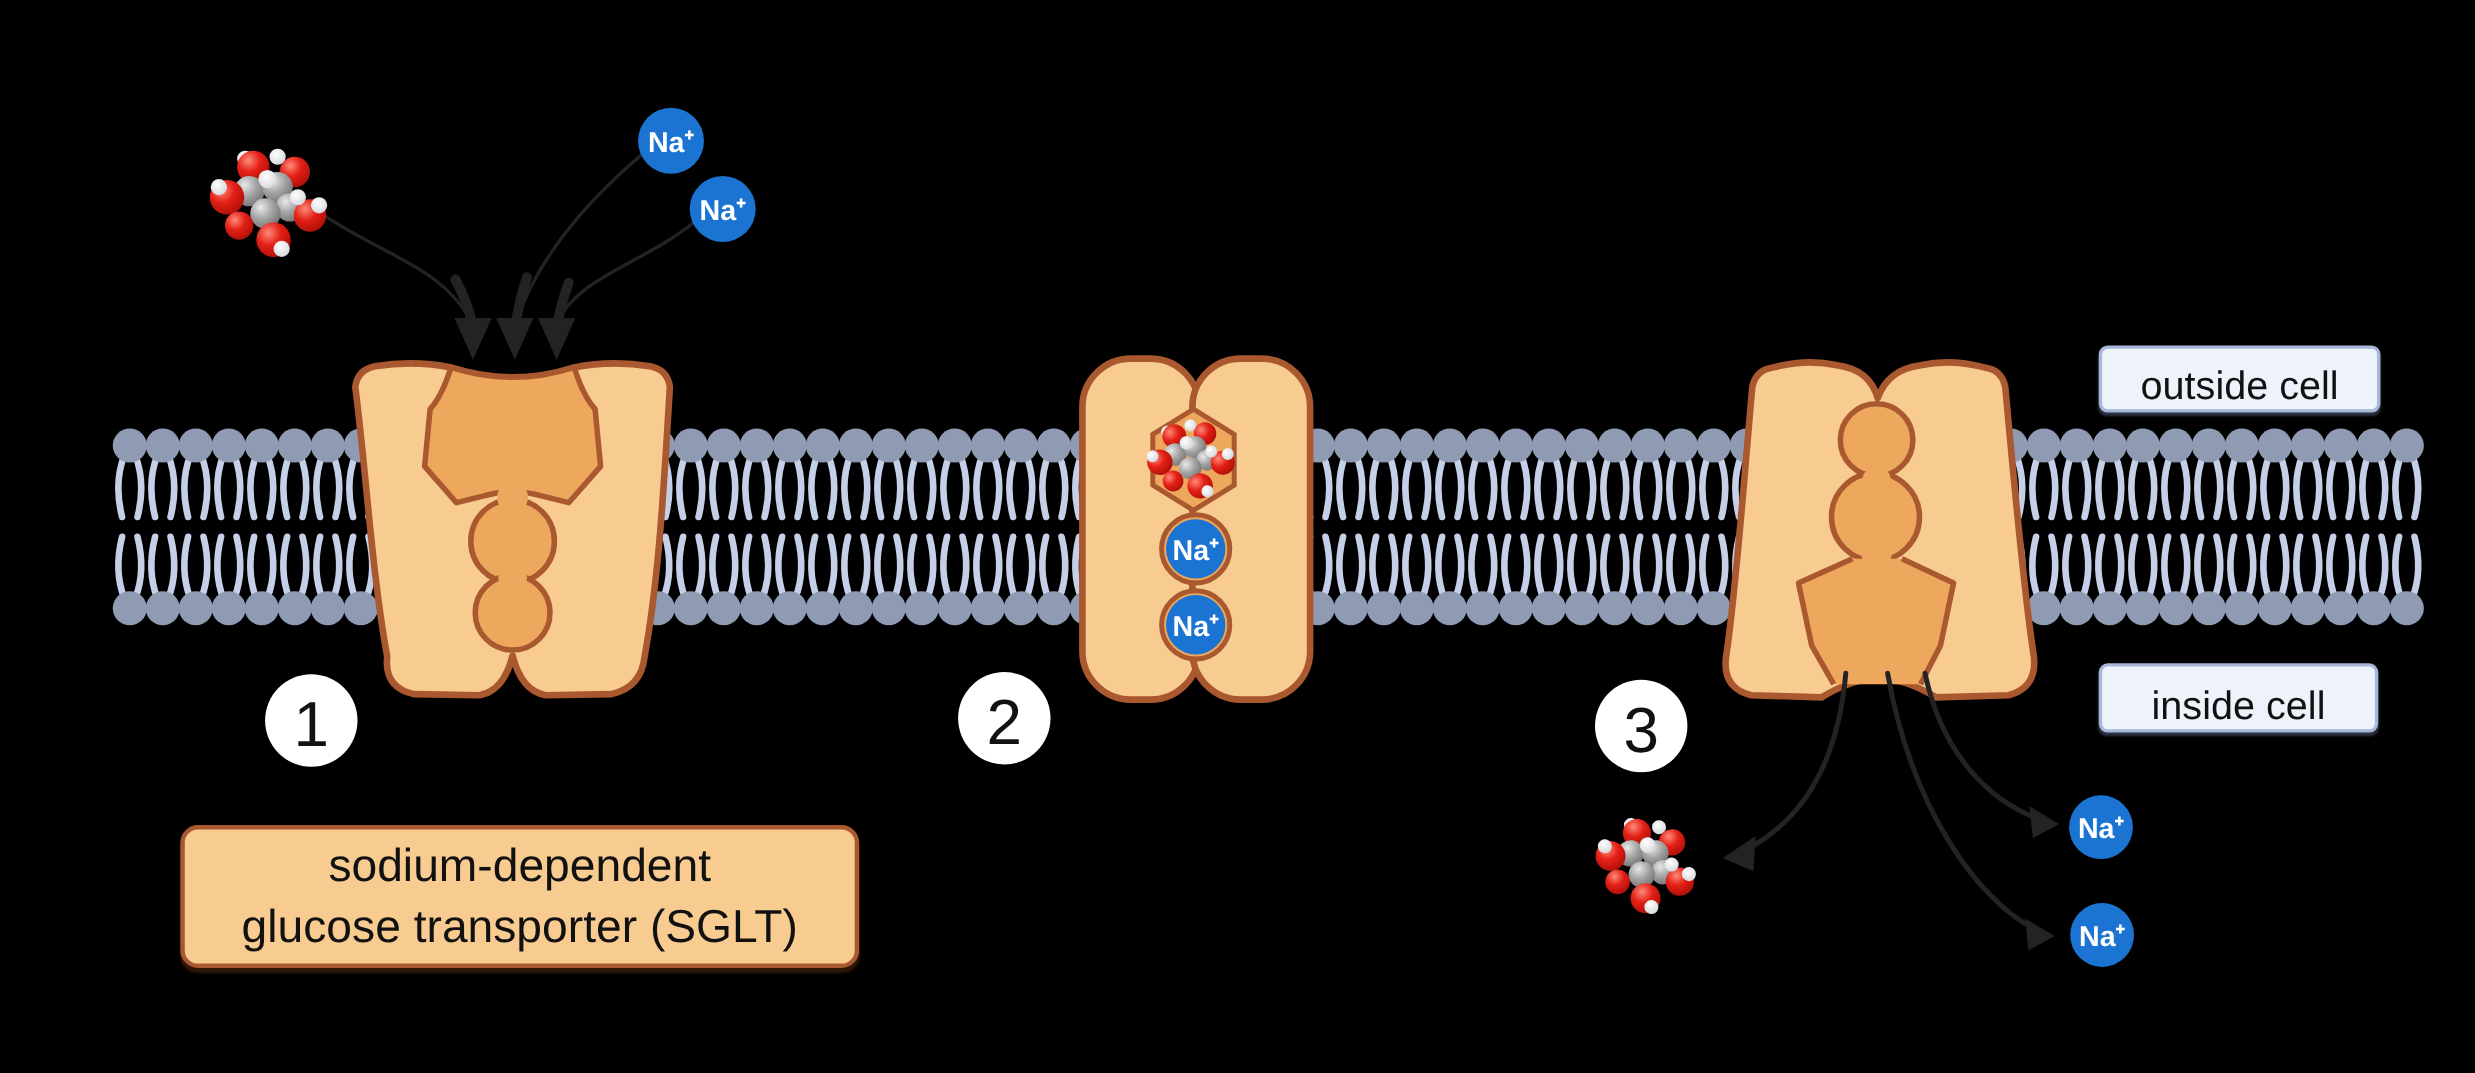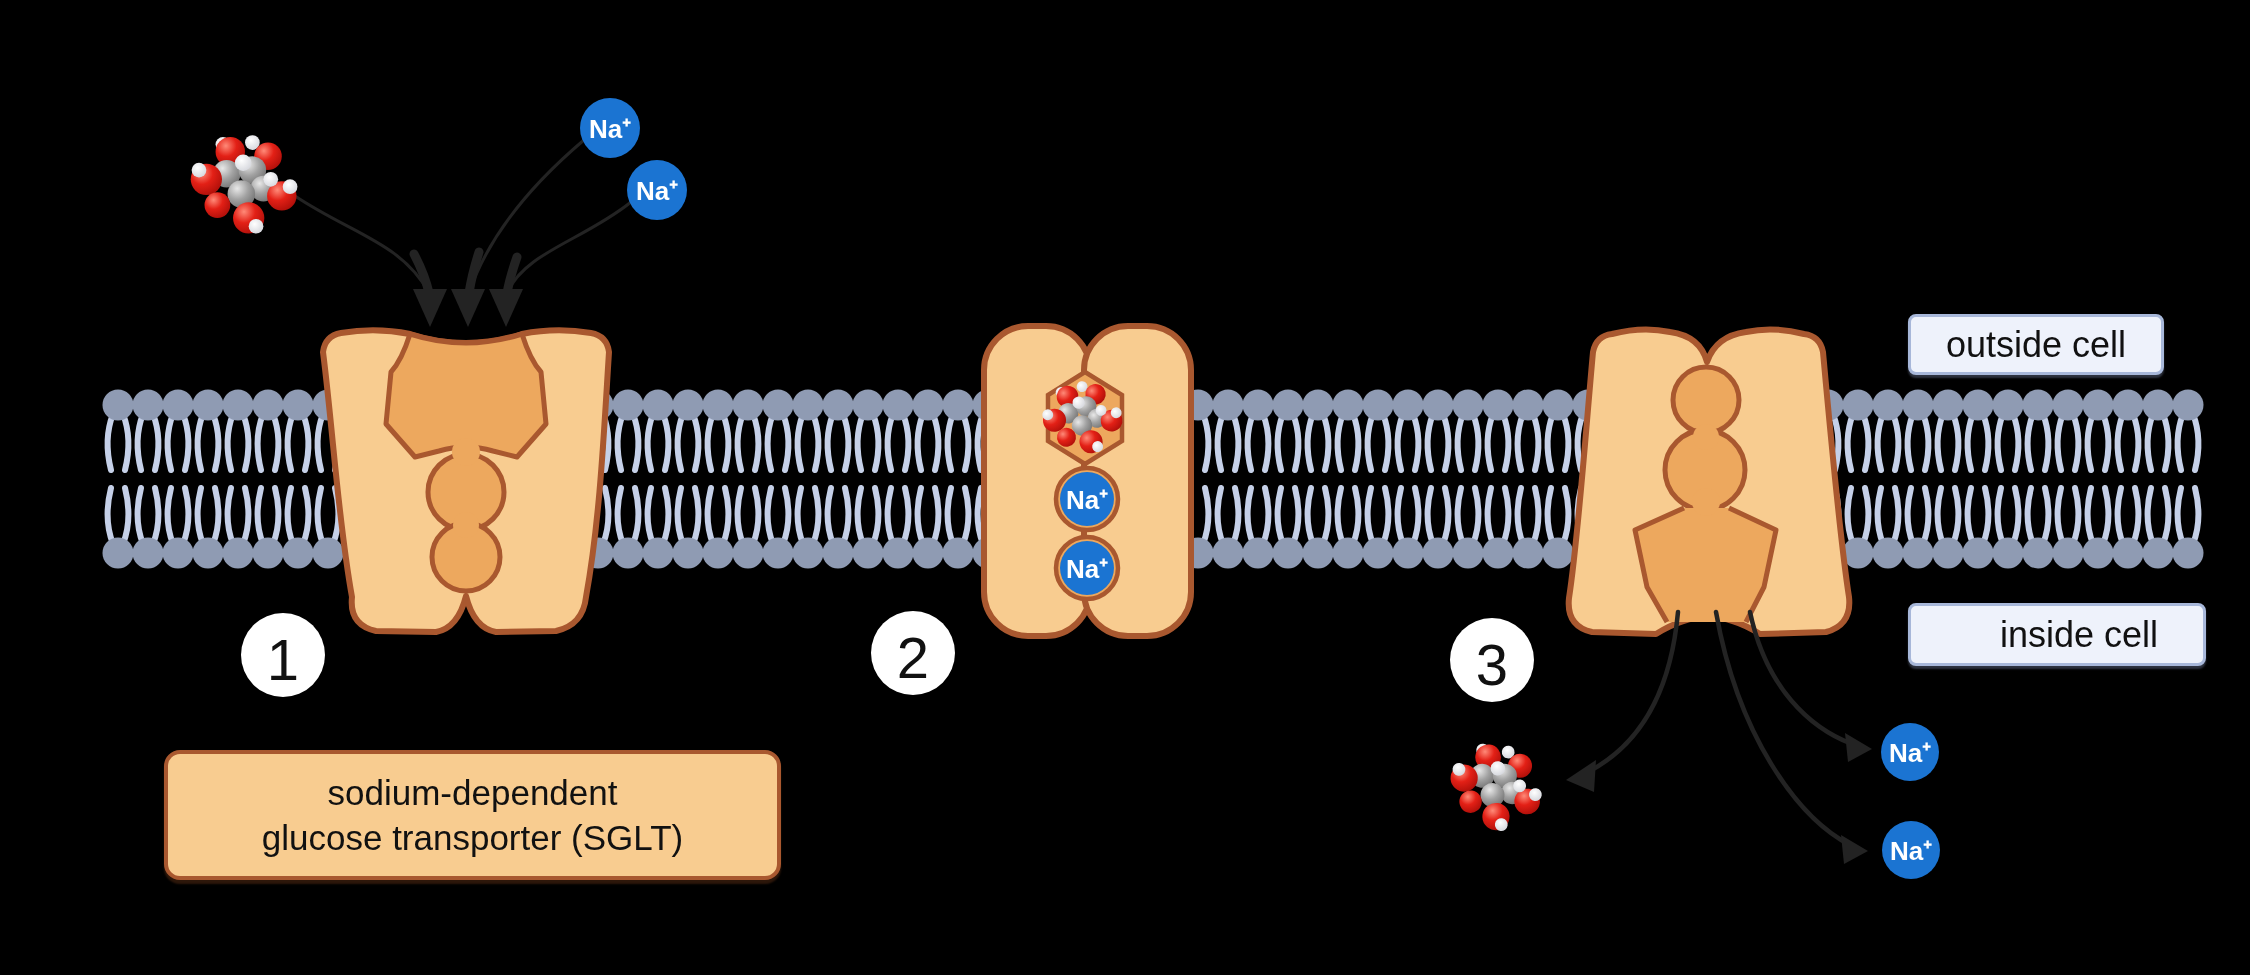--- a/index.html
+++ b/index.html
@@ -25,26 +25,26 @@
   .w-thick{stroke-width:9;}
   .arrow-head{fill:var(--arrow);}
 
   
   .na-circle{fill:var(--na-blue);}
   .na-text{fill:#ffffff;font-size:26px;font-weight:600;text-anchor:middle;dominant-baseline:central;}
   .badge{fill:var(--badge-bg);}
   .badge-text{fill:var(--badge-text);font-size:58px;text-anchor:middle;dominant-baseline:central;}
 
   
-  .side-label{position:absolute;display:flex;align-items:center;justify-content:center;
+  .side-label{position:absolute;display:flex;align-items:flex-end;justify-content:center;
     background:var(--label-bg);border:3px solid var(--label-border);border-radius:8px;
     color:var(--text);font-size:36px;box-shadow:0 3px 2px rgba(100,110,140,0.45);}
   .caption-box{position:absolute;display:flex;flex-direction:column;align-items:center;justify-content:center;
     background:var(--caption-bg);border:4px solid var(--caption-border);border-radius:16px;
-    color:var(--text);font-size:35px;line-height:1.3;box-shadow:0 4px 2px rgba(90,45,20,0.5);}
+    color:var(--text);font-size:42px;line-height:1.3;box-shadow:0 4px 2px rgba(90,45,20,0.5);}
 </style>
 </head>
 <body>
 
 <div class="stage">
 
   <svg width="2250" height="975" viewBox="0 0 2250 975">
     <defs>
       <radialGradient id="gO" cx="0.35" cy="0.3" r="0.8">
         <stop offset="0" stop-color="#ff8a78"></stop>
@@ -601,21 +601,21 @@
     </g>
     <g>
       <circle class="badge" cx="1492" cy="660" r="42"></circle>
       <text class="badge-text" x="1492" y="664">3</text>
     </g>
   </svg>
 
   <div class="side-label" style="left:1908px;top:314px;width:250px;height:55px;">
     <span>outside cell</span>
   </div>
-  <div class="side-label" style="left:1908px;top:603px;width:248px;height:57px;padding-left:44px;">
+  <div class="side-label" style="left:1908px;top:603px;width:248px;height:57px;">
     <span>inside cell</span>
   </div>
   <div class="caption-box" style="left:164px;top:750px;width:609px;height:122px;">
     <span>sodium-dependent</span>
     <span>glucose transporter (SGLT)</span>
   </div>
 
 </div>
 
 </body></html>

